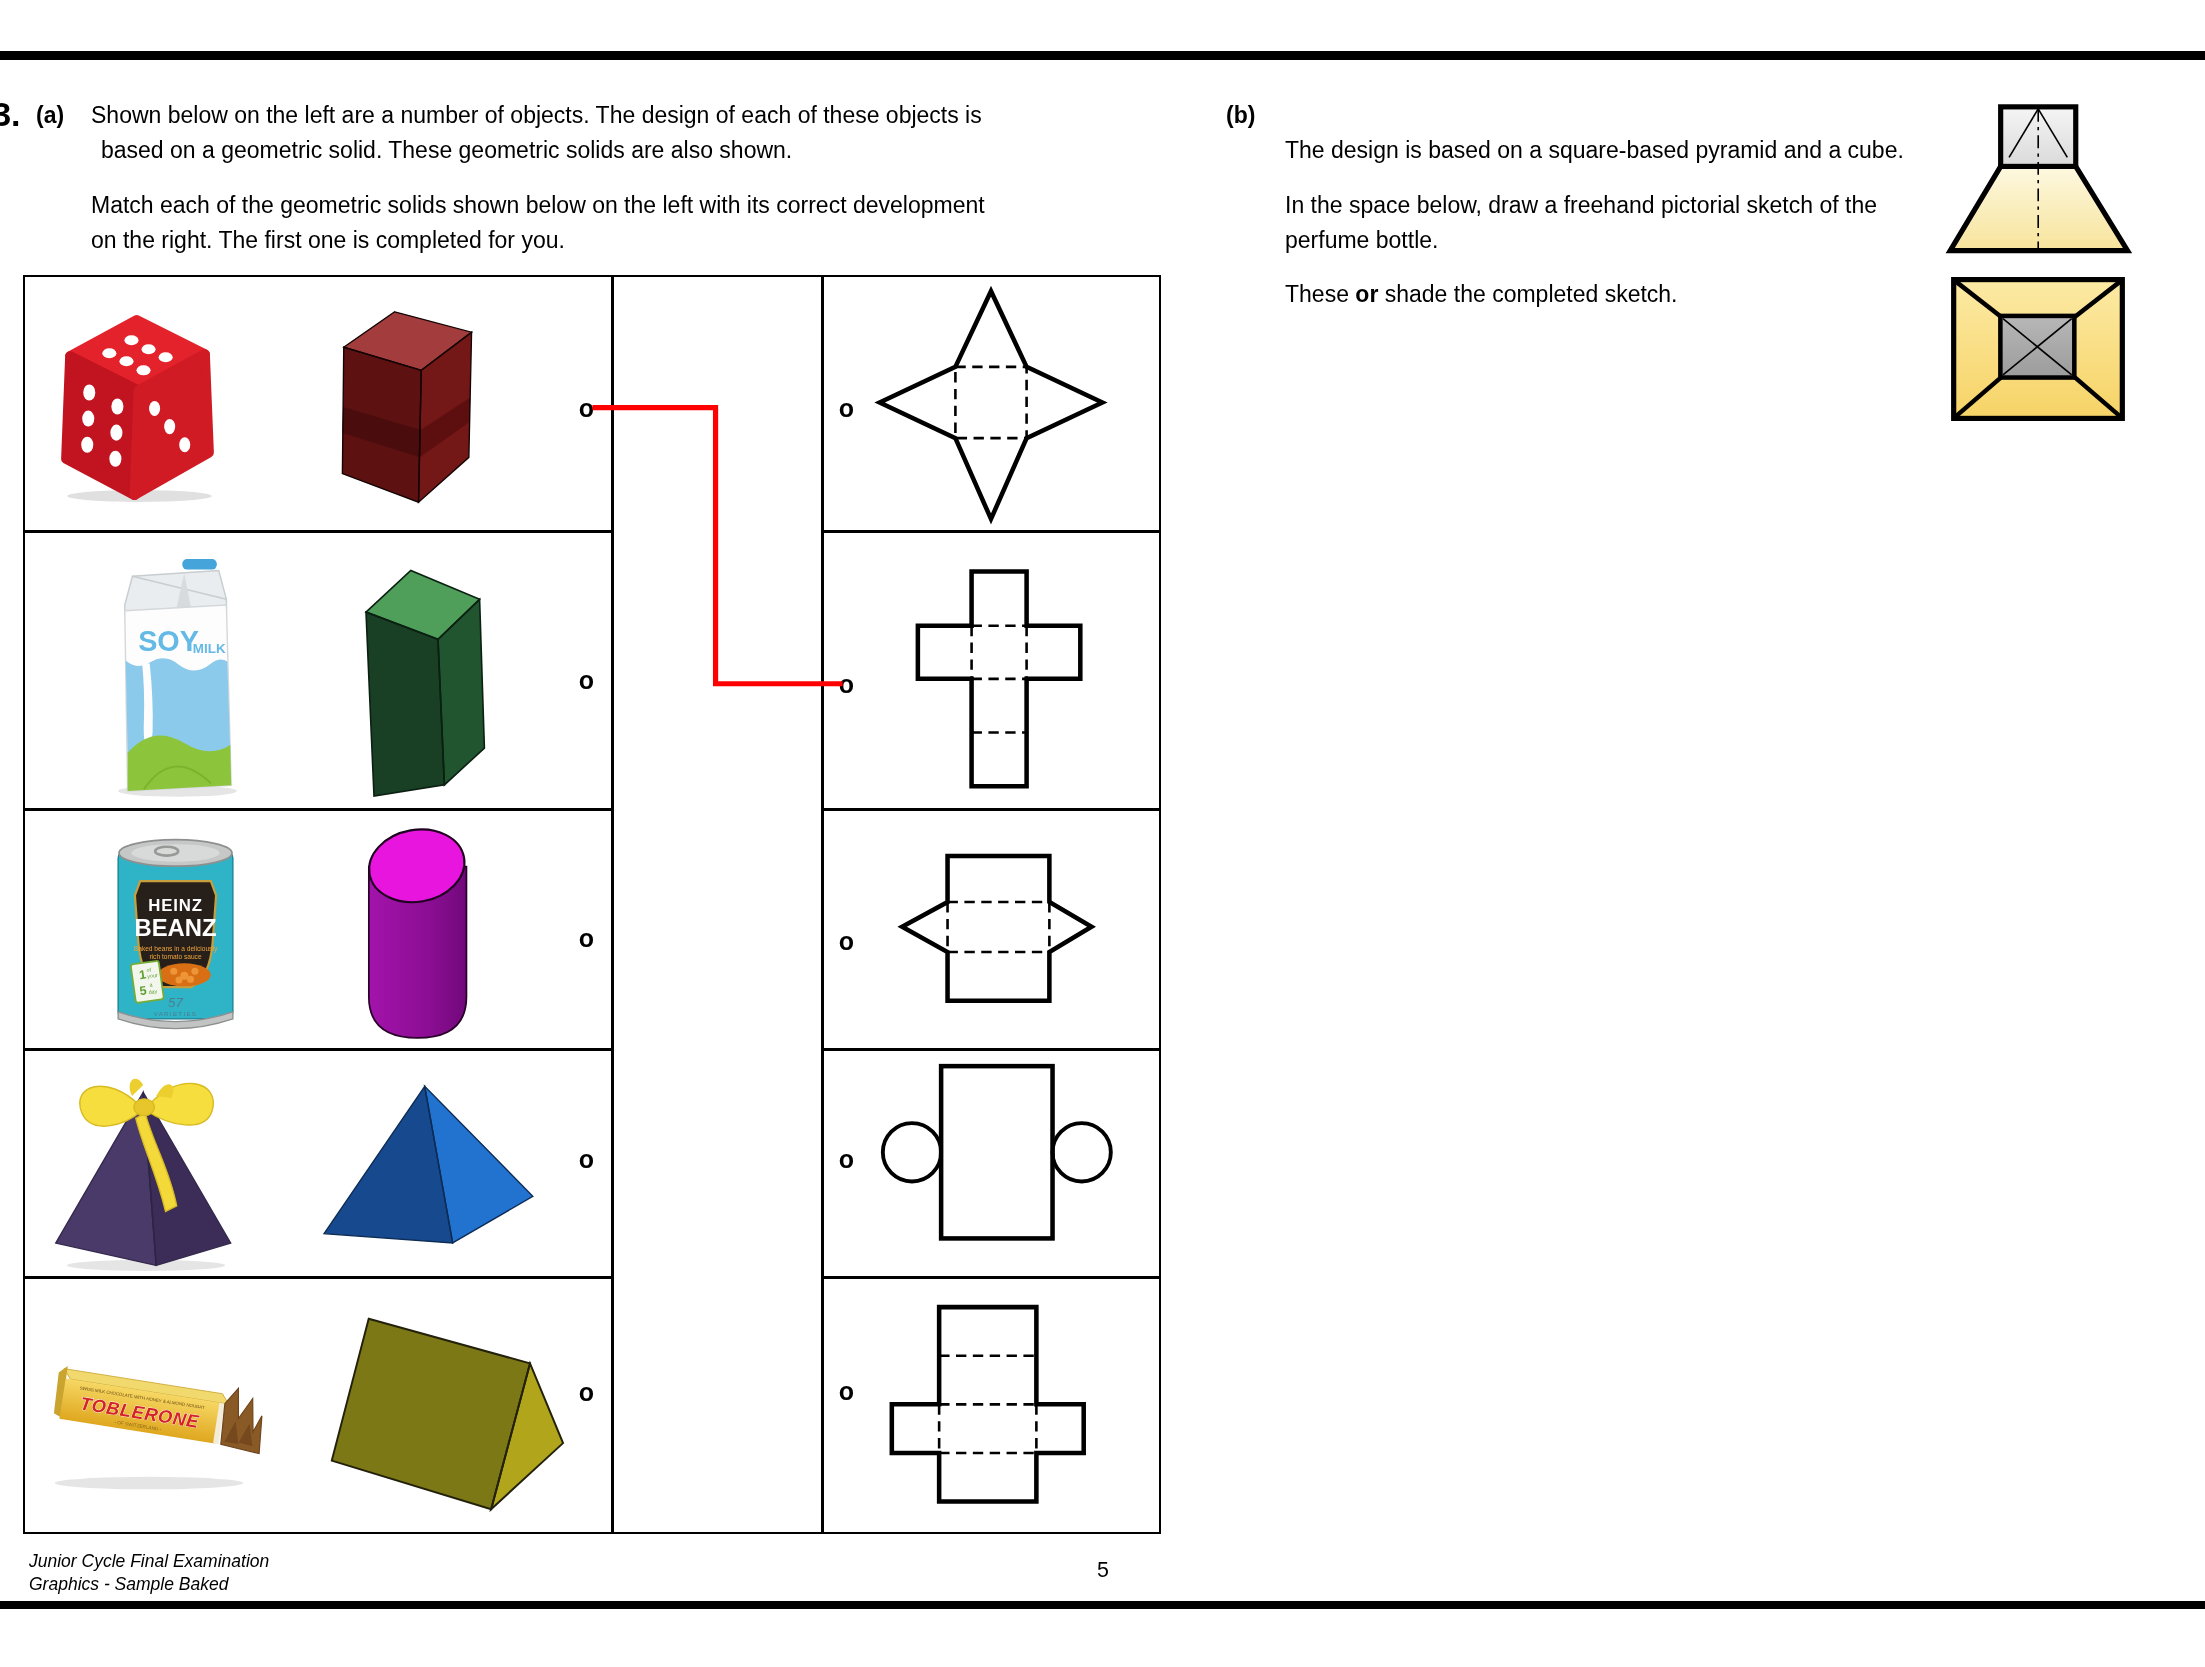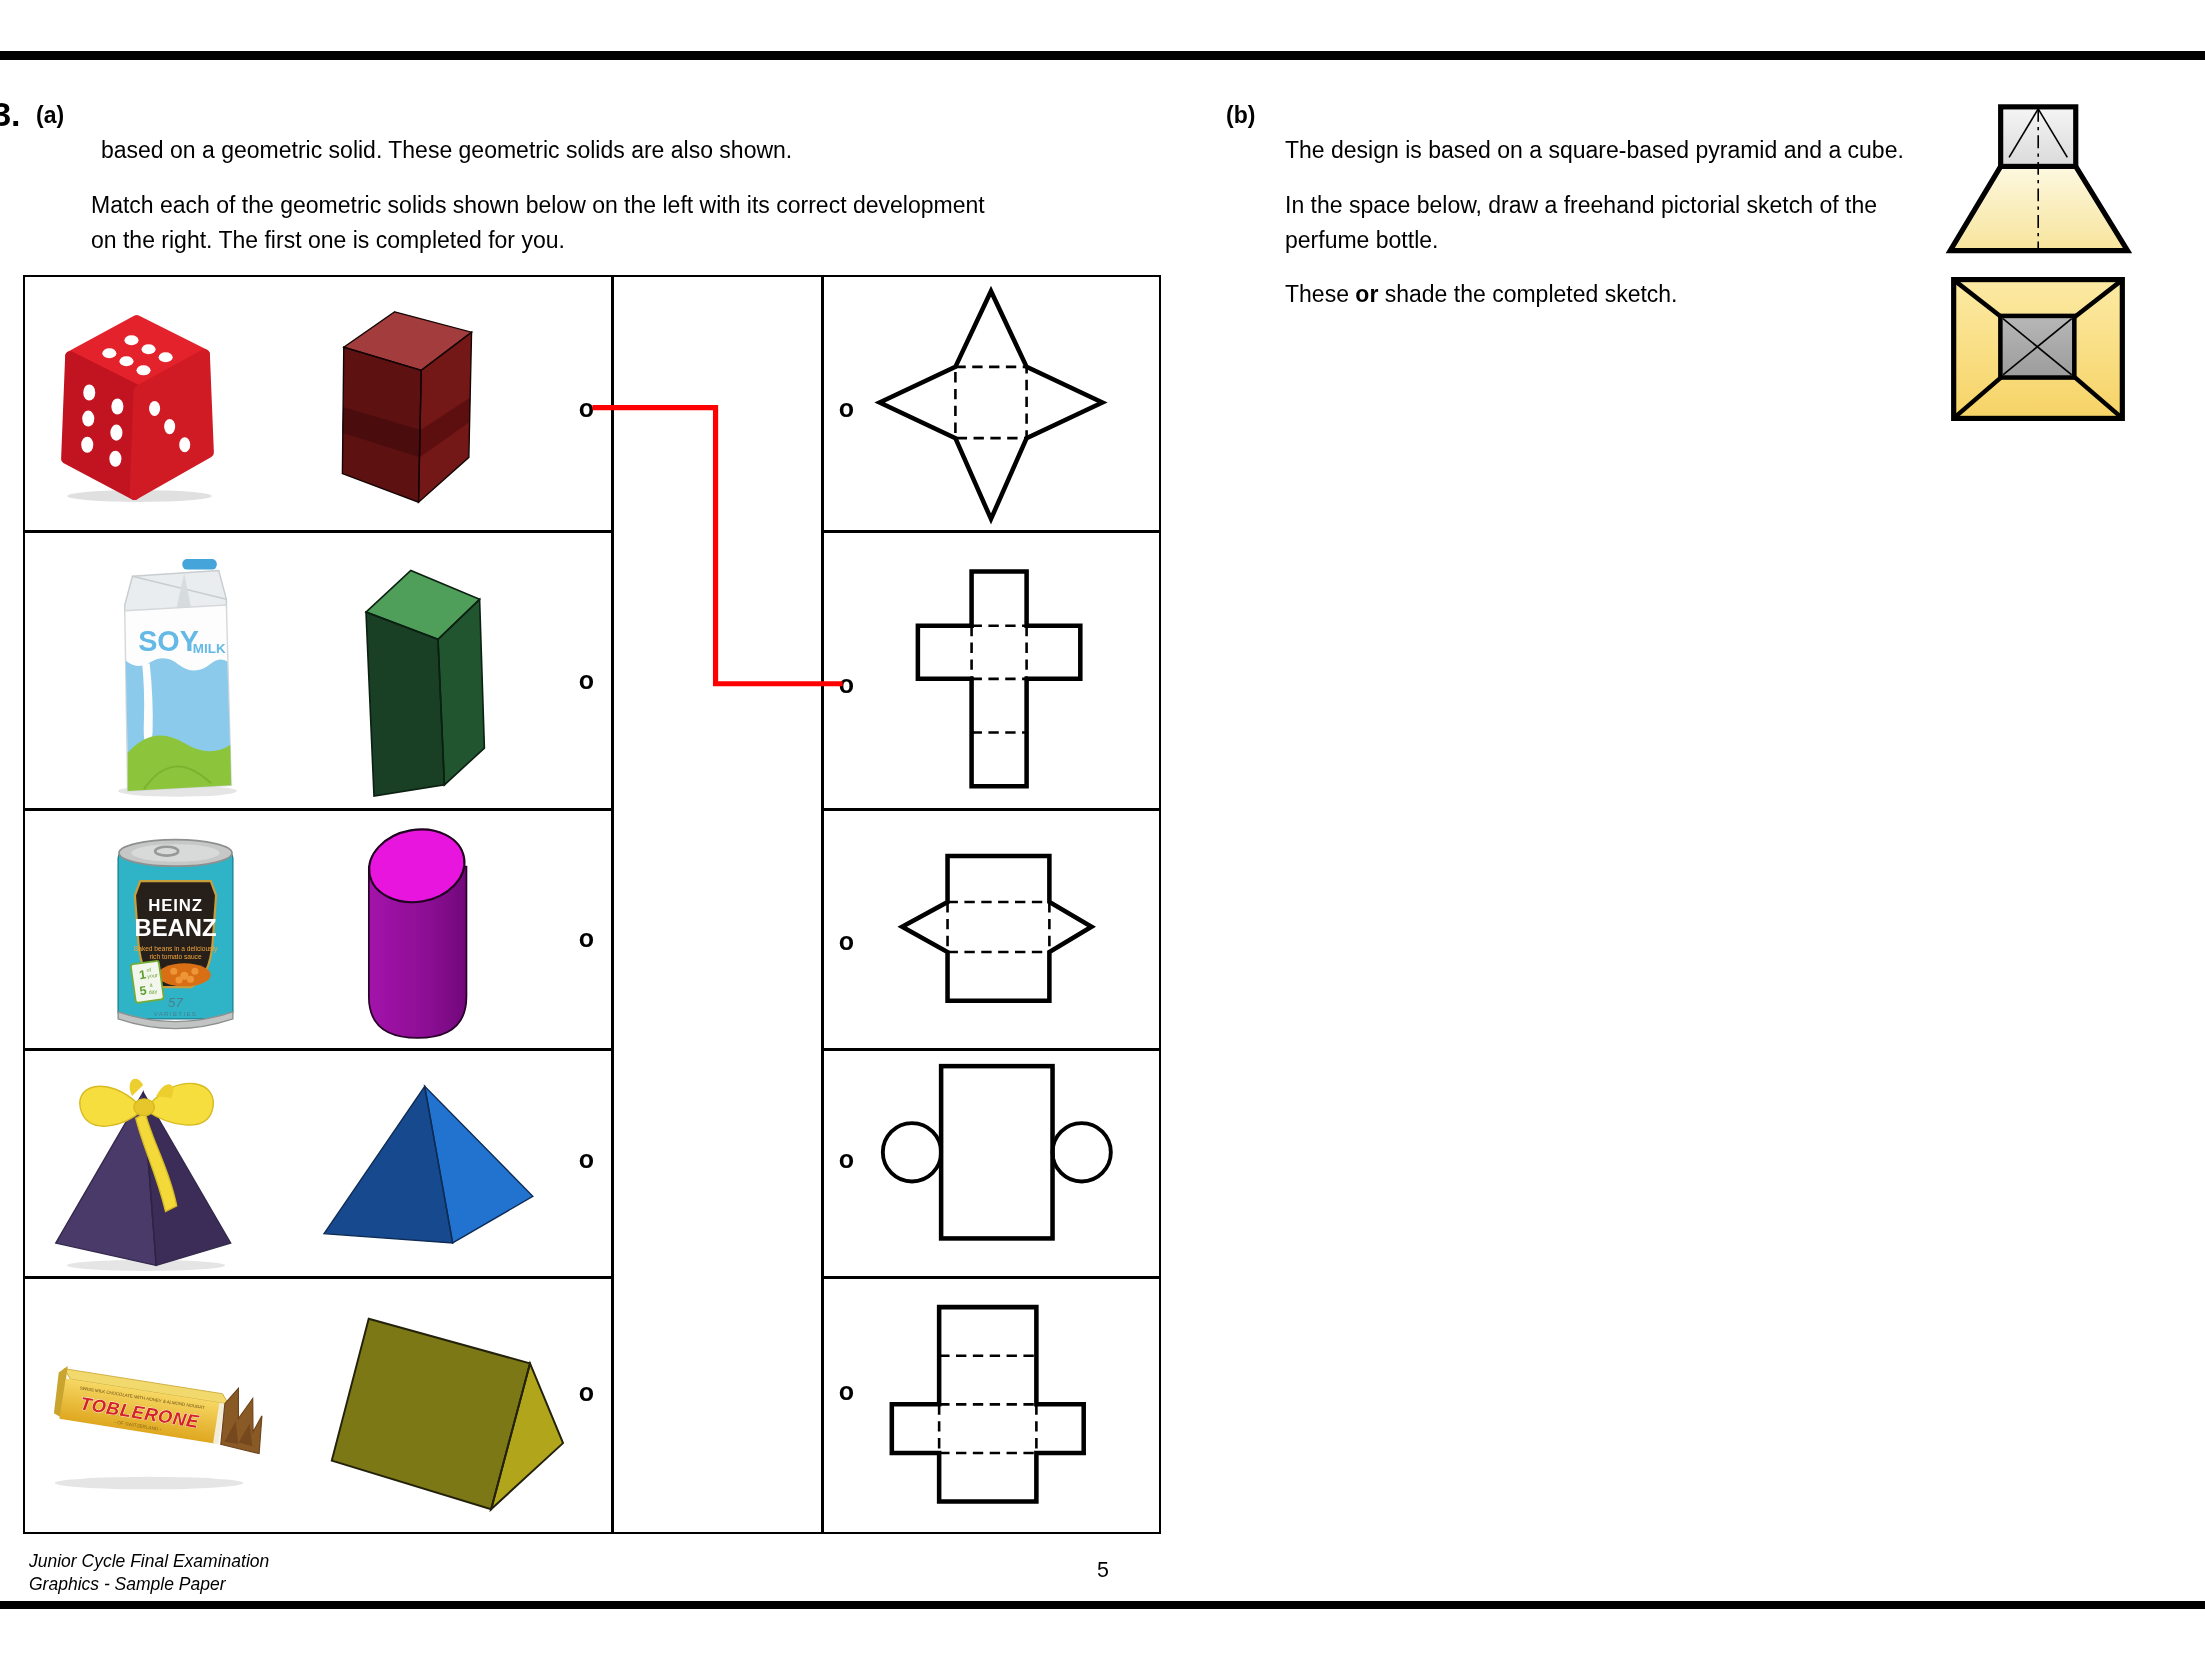--- a/index.html
+++ b/index.html
@@ -22,20 +22,21 @@
 </head>
 <body>
 
 <div id="page">
 
   <div class="topbar"></div>
   <div class="botbar"></div>
 
   <div class="qnum" style="left:-7.8px;top:95px">3.</div>
   <div class="lbl" style="left:36px;top:102px">(a)</div>
+  <div class="txt" style="left:91px;top:102px">Shown below on the left are a number of objects.  The design of each of these objects is</div>
   <div class="txt" style="left:101px;top:137px">based on a geometric solid.  These geometric solids are also shown.</div>
   <div class="txt" style="left:91px;top:192px">Match each of the geometric solids shown below on the left with its correct development</div>
   <div class="txt" style="left:91px;top:227px">on the right.  The first one is completed for you.</div>
 
   <div class="lbl" style="left:1226px;top:102px">(b)</div>
   <div class="txt" style="left:1285px;top:137px">The design is based on a square-based pyramid and a cube.</div>
   <div class="txt" style="left:1285px;top:192px">In the space below, draw a freehand pictorial sketch of the</div>
   <div class="txt" style="left:1285px;top:227px">perfume bottle.</div>
   <div class="txt" style="left:1285px;top:281px">
     <span>These</span>
@@ -302,17 +303,17 @@
       <line x1="182" y1="198" x2="182" y2="273"></line>
       <line x1="332" y1="198" x2="332" y2="273"></line>
     </g>
   </svg>
 
   <svg style="left:0;top:0;pointer-events:none" width="2205" height="1667" viewBox="0 0 3402 2572">
     <polyline points="914,629 1104,629 1104,1055 1300,1055" fill="none" stroke="#ff0000" stroke-width="8"></polyline>
   </svg>
 
   <div class="foot" style="left:29px;top:1551px">Junior Cycle Final Examination</div>
-  <div class="foot" style="left:29px;top:1574px">Graphics - Sample Paper</div>
+  <div class="foot" style="left:29px;top:1574px">Graphics - Sample Baked</div>
   <div class="pageno" style="left:1097px;top:1558px">5</div>
 
 </div>
 
 
 </body></html>

